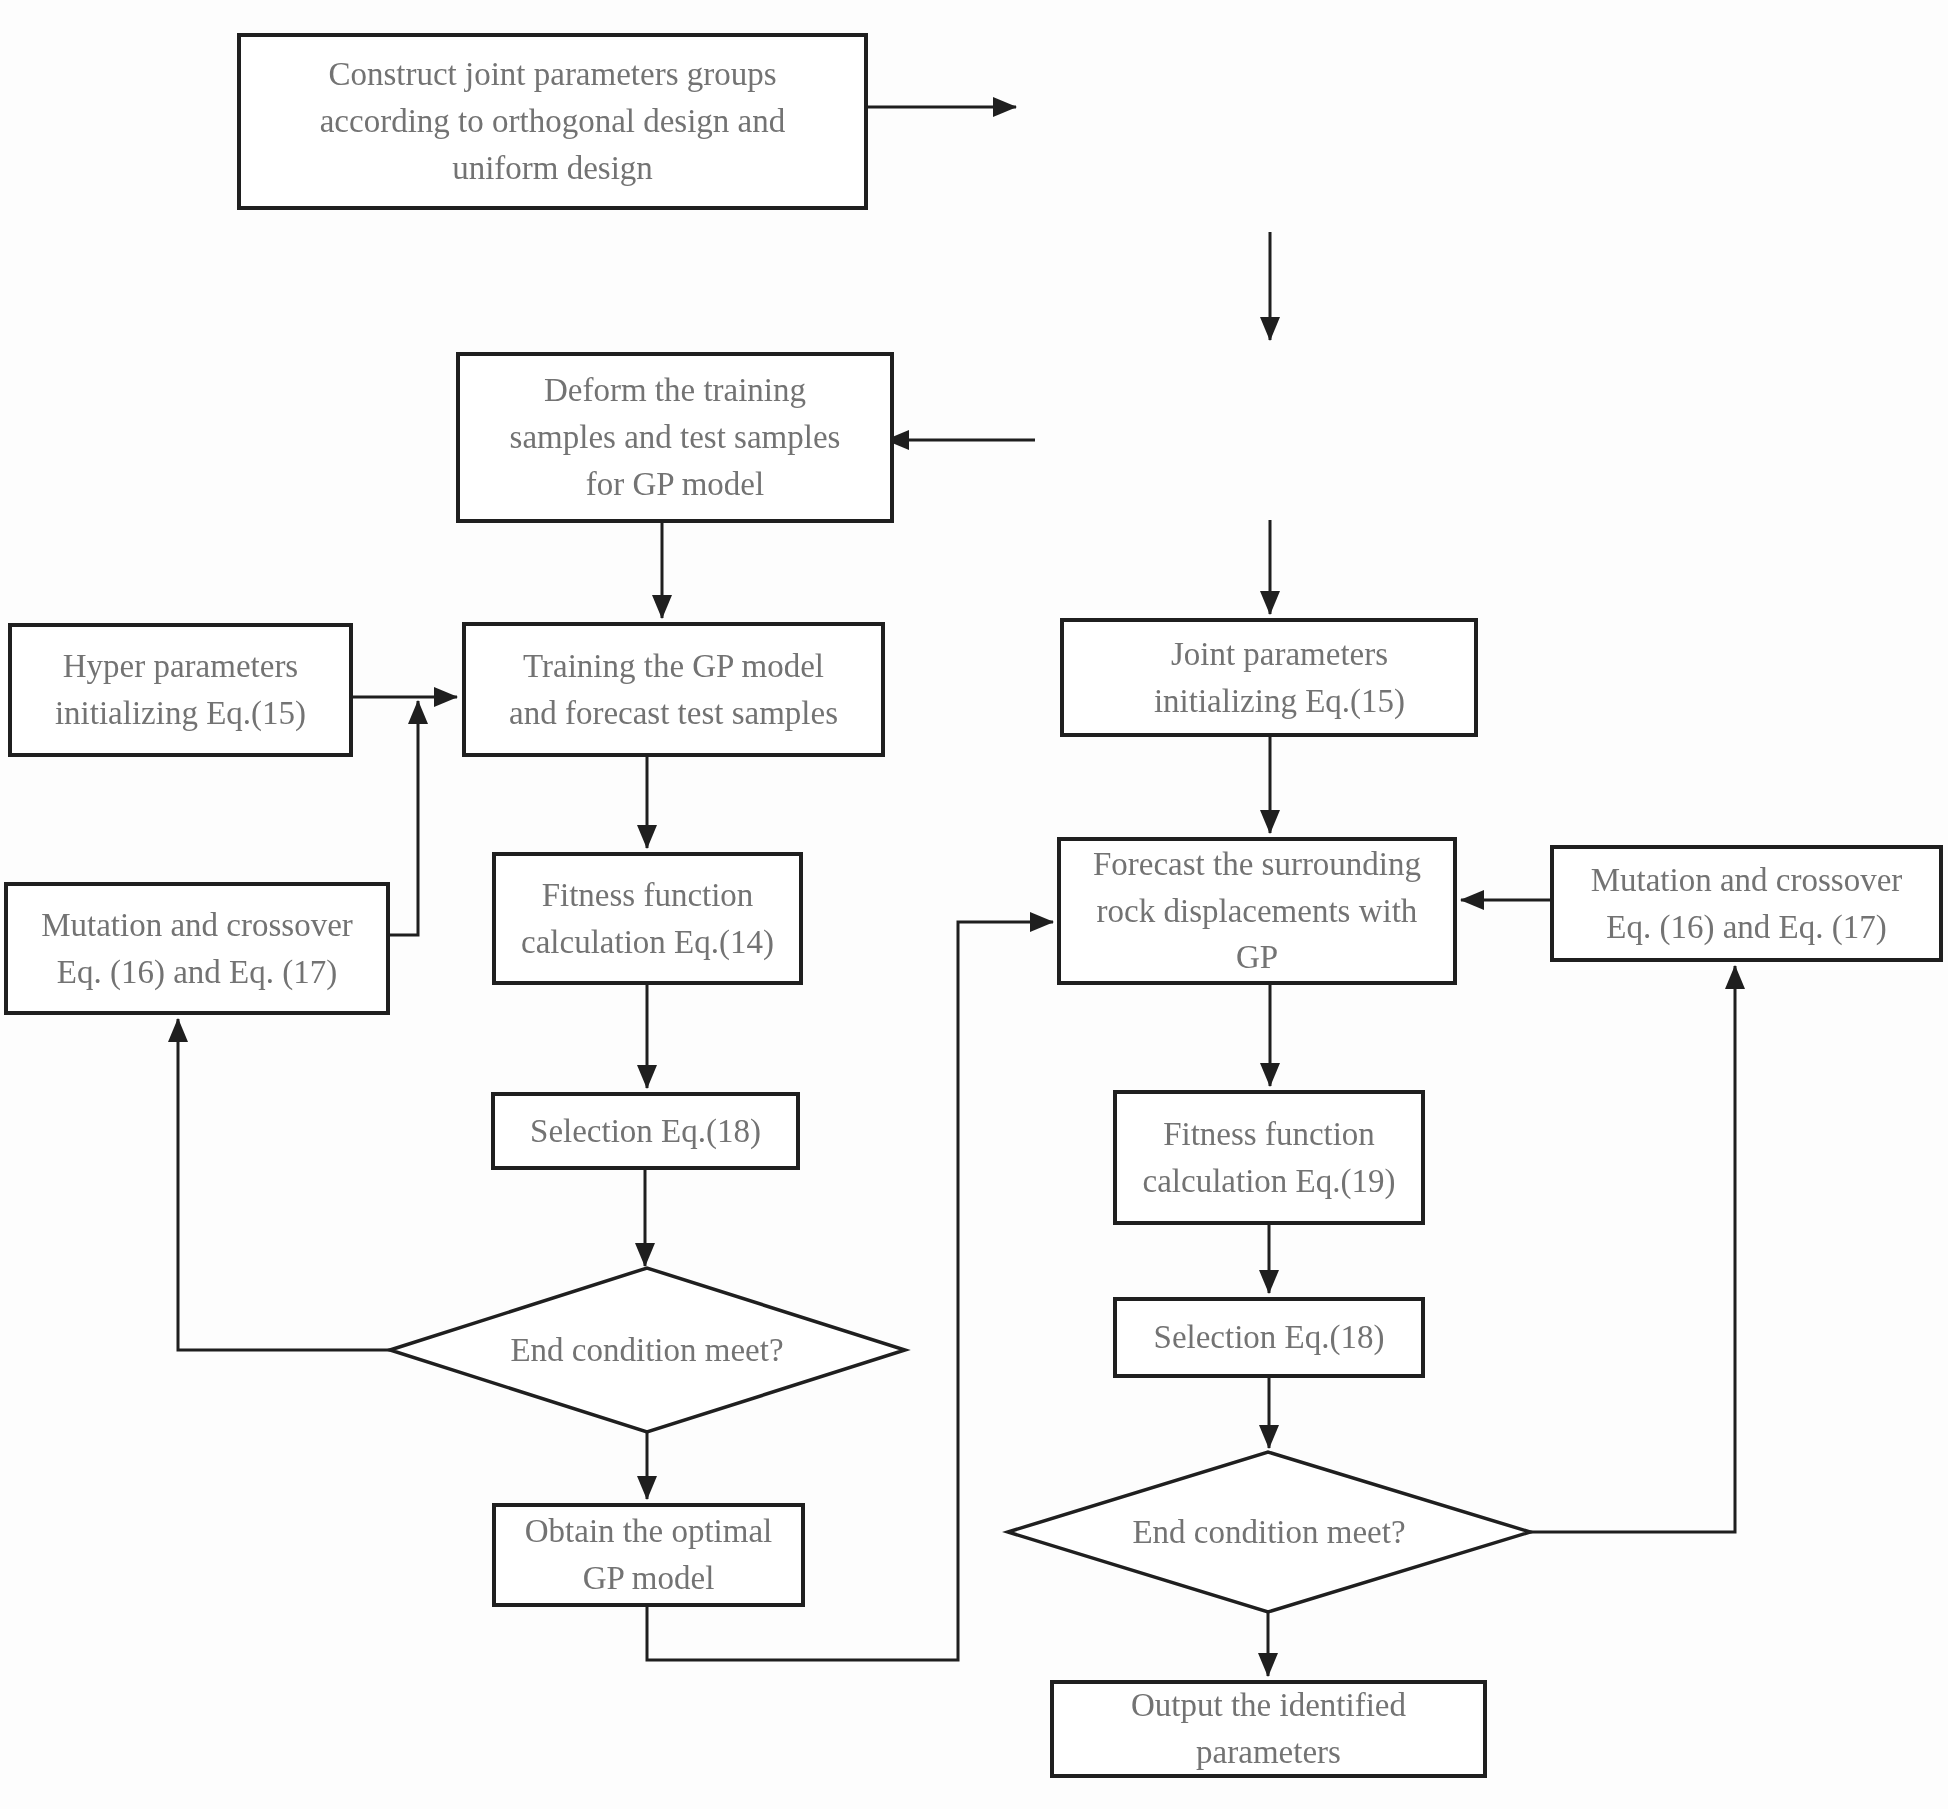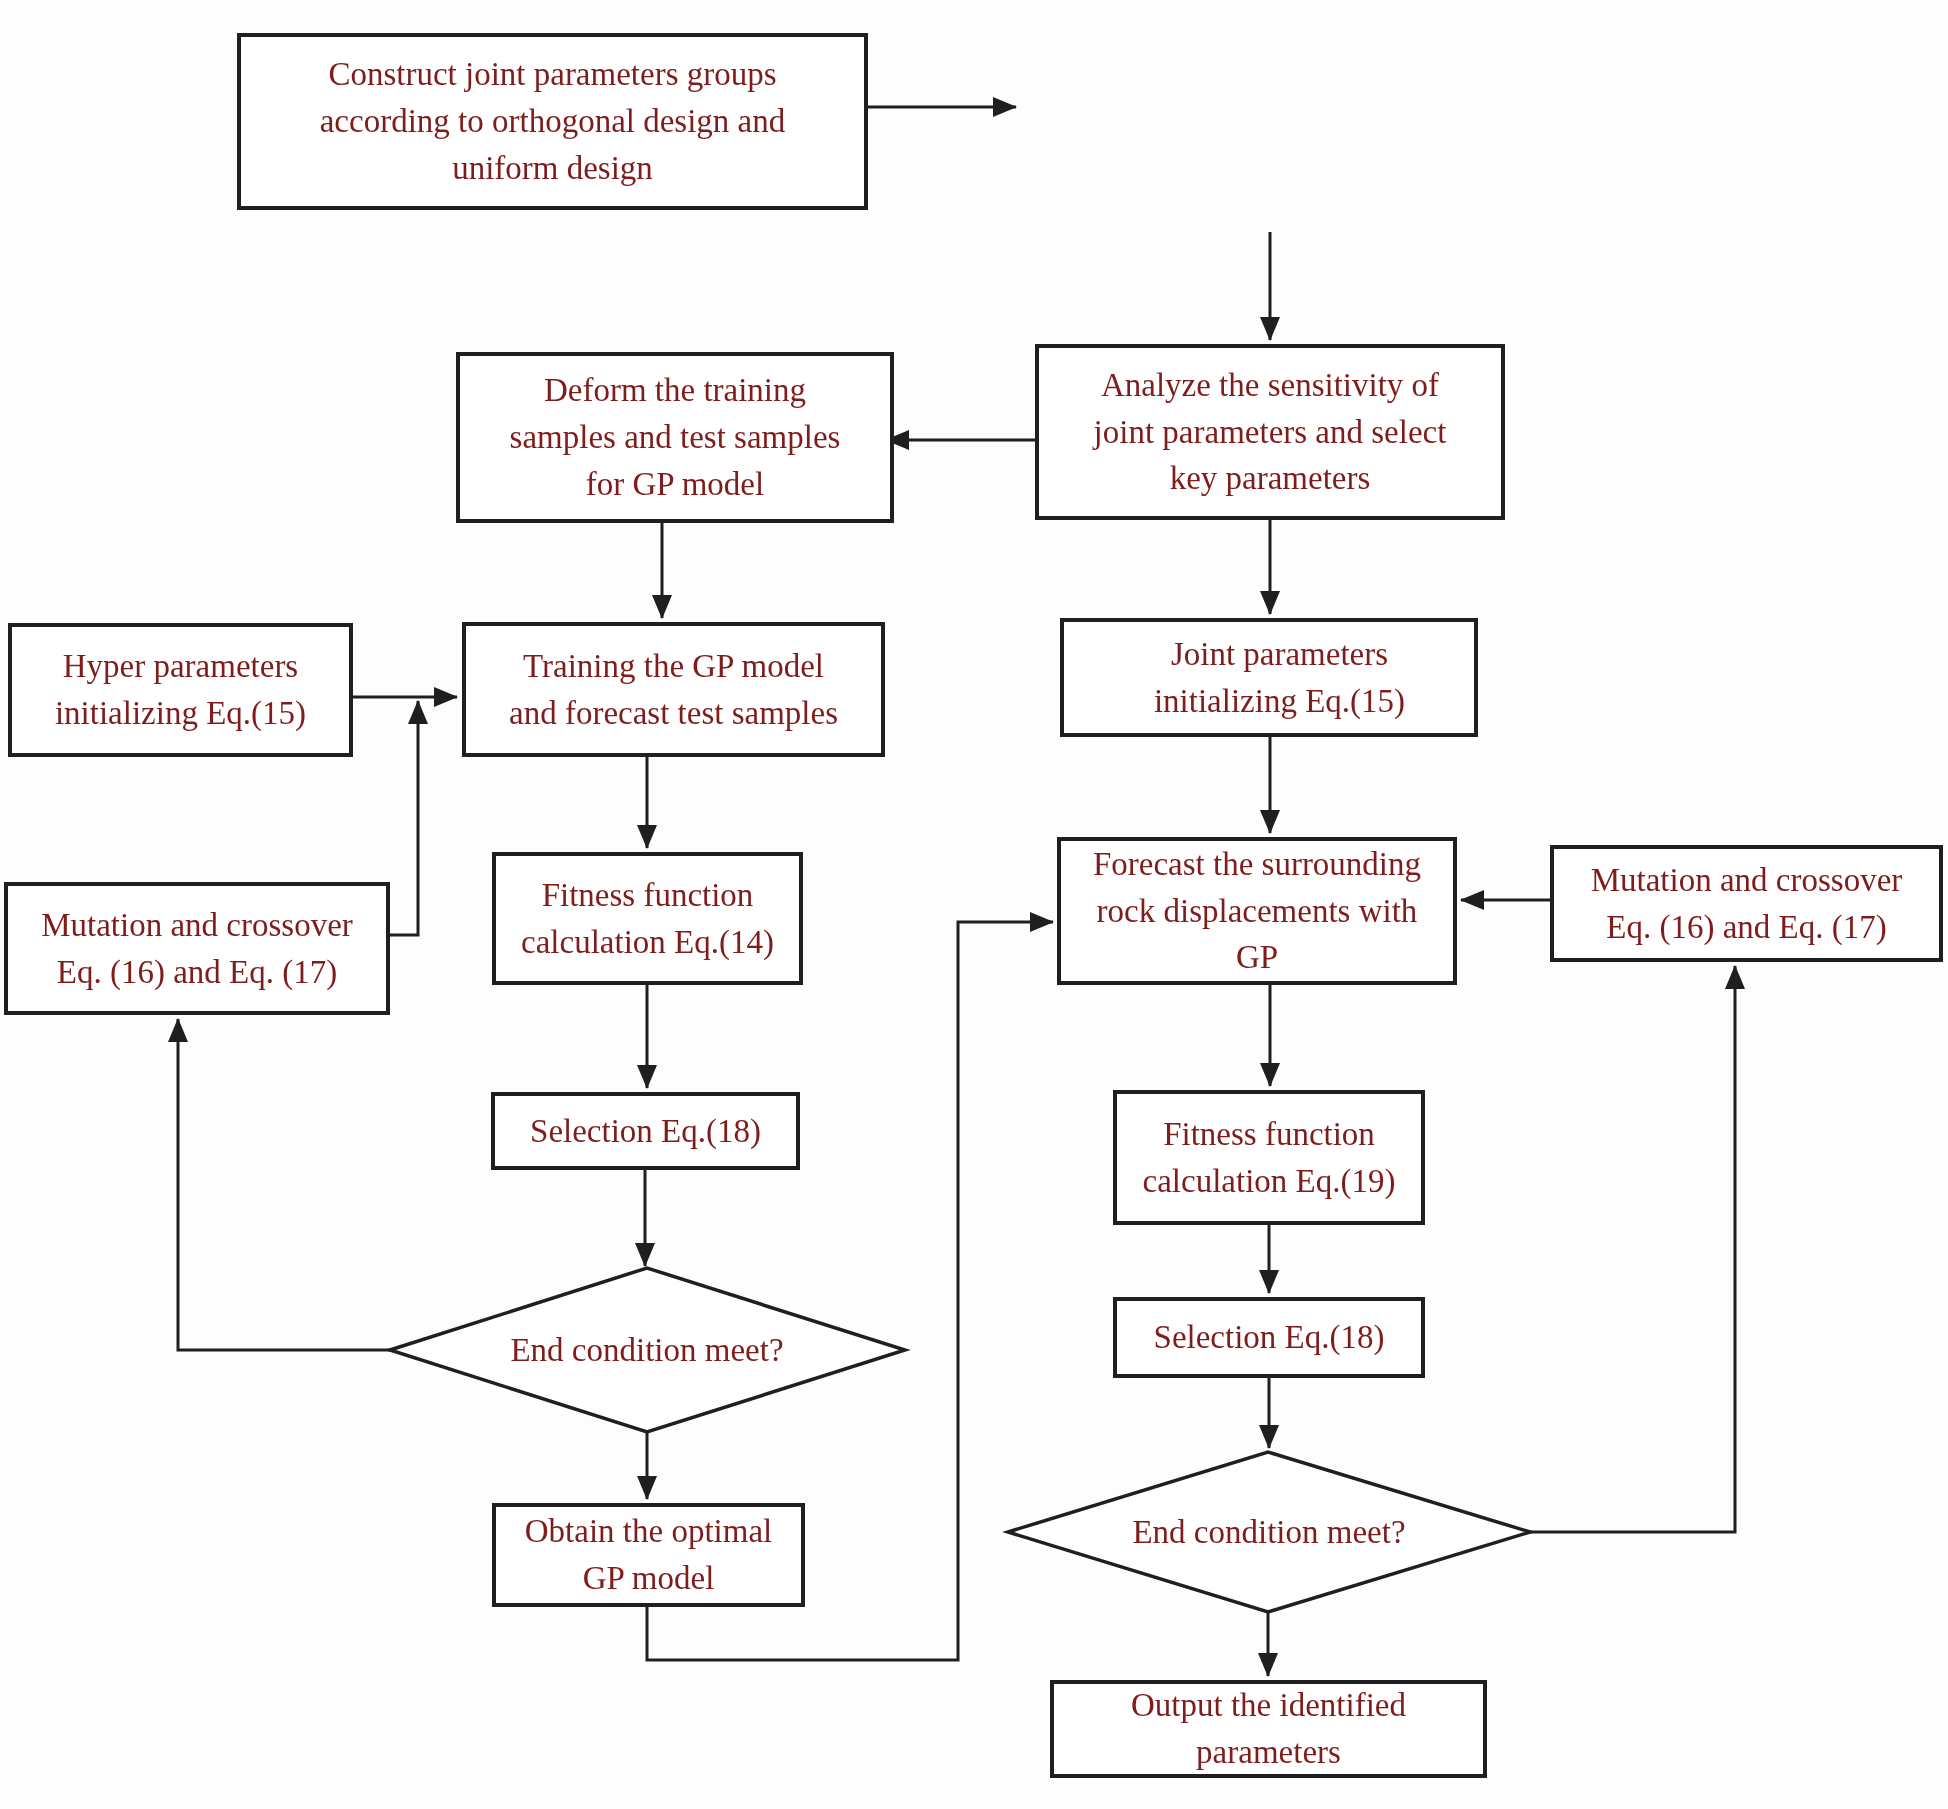--- a/index.html
+++ b/index.html
@@ -1,21 +1,21 @@
 <!DOCTYPE html>
 <html><head>
 <meta charset="utf-8">
 <style>
   html, body { margin:0; padding:0; background:#ffffff; }
   .canvas {
     position:relative;
     width:1948px; height:1809px;
     background:#fdfdfd;
     font-family:"Liberation Serif", serif;
-    color:#7f1d1d;
+    color:#737373;
     overflow:hidden;
   }
   .wires { position:absolute; left:0; top:0; }
   .box {
     position:absolute;
     box-sizing:border-box;
     border:4px solid #1f1f1f;
     background:#ffffff;
     display:flex; align-items:center; justify-content:center;
     text-align:center;
@@ -77,25 +77,20 @@
 uniform design</span>
   </div>
 
 
   <div class="box" style="left:456px; top:352px; width:438px; height:171px;">
     <span class="label">Deform the training
 samples and test samples
 for GP model</span>
   </div>
 
-  <div class="box" style="left:1035px; top:344px; width:470px; height:176px;">
-    <span class="label">Analyze the sensitivity of
-joint parameters and select
-key parameters</span>
-  </div>
 
   <div class="box" style="left:8px; top:623px; width:345px; height:134px;">
     <span class="label">Hyper parameters
 initializing Eq.(15)</span>
   </div>
 
   <div class="box" style="left:462px; top:622px; width:423px; height:135px;">
     <span class="label">Training the GP model
 and forecast test samples</span>
   </div>

